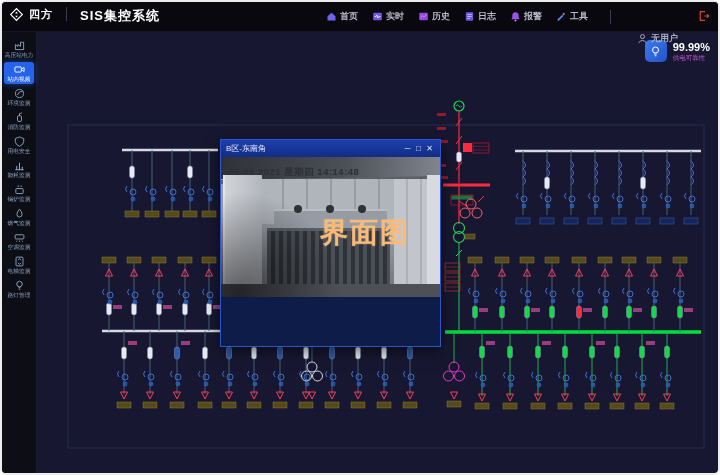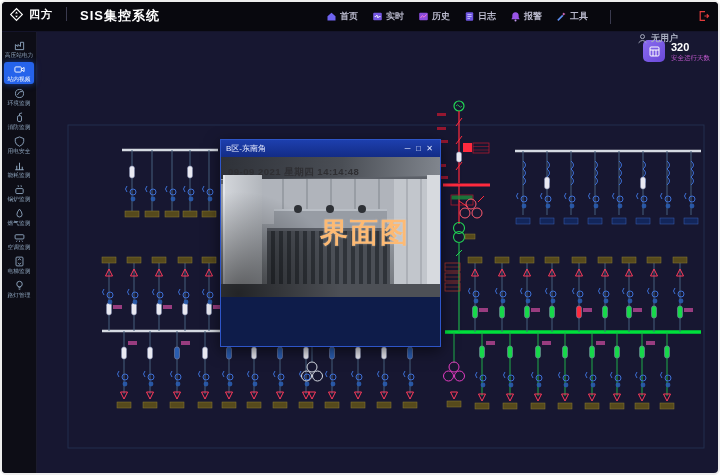--- a/index.html
+++ b/index.html
@@ -601,29 +601,29 @@
       <svg width="11" height="11" viewBox="0 0 12 12" fill="none" stroke="currentColor" stroke-width="1">
           <circle cx="6" cy="4.4" r="3"></circle>
           <path d="M4.8,8.4 h2.4 M5.1,10 h1.8"></path>
         </svg>
       <span class="si-label">路灯管理</span>
     </div>
   </div>
 
   <div class="stats">
     <div class="stat">
-      <span class="stat-ic purple">
+      <span class="stat-ic blue">
         <svg width="13" height="13" viewBox="0 0 13 13" fill="none" stroke="#fff" stroke-width="1">
-            <rect x="2" y="2" width="9" height="9" rx="1"></rect>
-            <path d="M2,5 h9 M5,5 v6 M8,5 v6"></path>
+            <circle cx="6.5" cy="5" r="3"></circle>
+            <path d="M5.2,9 h2.6 M5.6,10.8 h1.8"></path>
           </svg>
       </span>
       <span class="stat-col">
-        <span class="stat-val">320</span>
-        <span class="stat-lbl">安全运行天数</span>
+        <span class="stat-val">99.99%</span>
+        <span class="stat-lbl">供电可靠性</span>
       </span>
     </div>
   </div>
 
   <div class="modal">
     <div class="m-title">
       <span class="t">B区-东南角</span>
       <span class="m-btn">─</span>
       <span class="m-btn">□</span>
       <span class="m-btn">✕</span>

